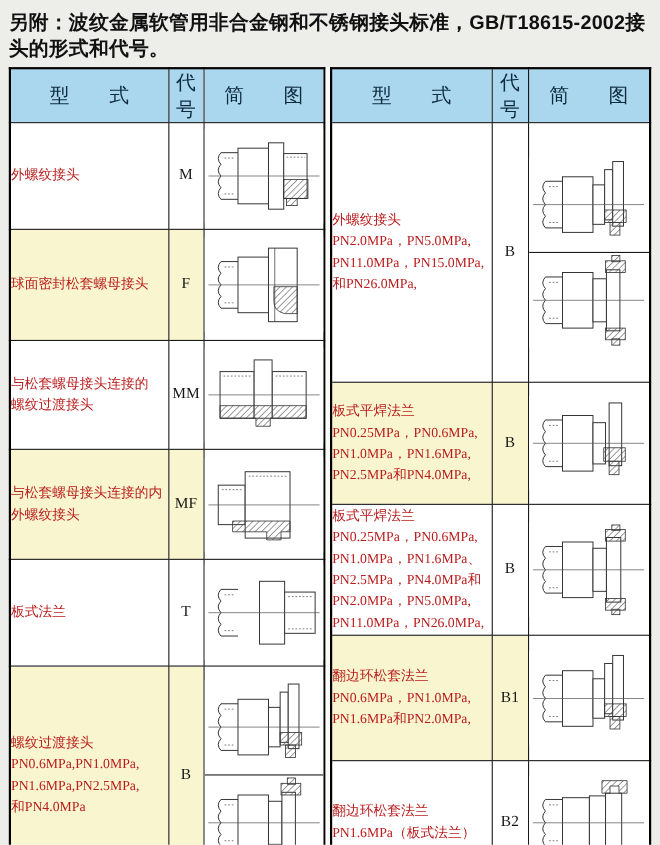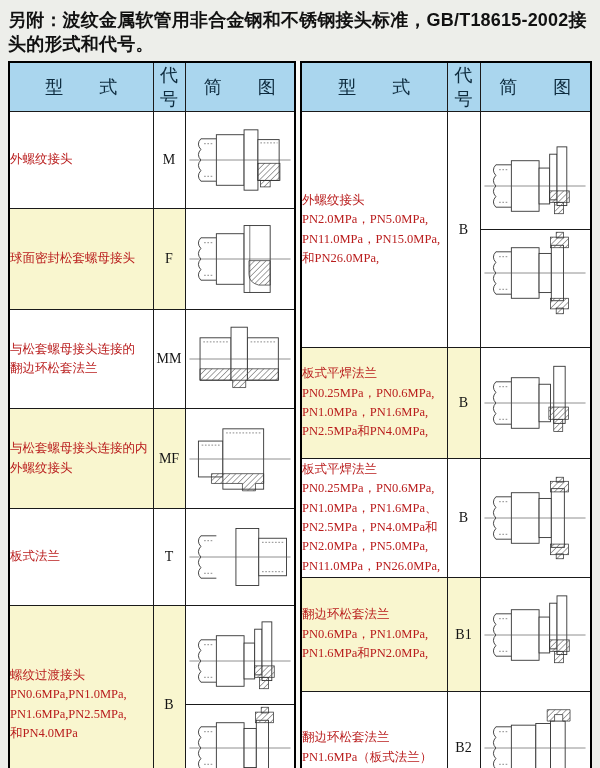--- a/index.html
+++ b/index.html
@@ -121,21 +121,21 @@
                   <line x1="77" y1="9" x2="77" y2="91" stroke="#333" stroke-width="0.8"></line>
                   <path d="M76,52 h26 v30 h-14 q-12,-3 -12,-13 z" fill="url(#hatch)" stroke="#333" stroke-width="0.9"></path>
                   <line x1="3" y1="50" x2="127" y2="50" stroke="#555" stroke-width="0.8"></line>
                 </svg>
               </div>
             </div>
           </td>
     </tr>
     <tr style="height:99px">
       <td class="type">与松套螺母接头连接的
-翻边环松套法兰</td>
+螺纹过渡接头</td>
       <td class="code">MM</td>
       <td class="pic">
             <div class="picstack">
               <div class="diag">
                 <svg viewBox="0 0 130 100" xmlns="http://www.w3.org/2000/svg">
                   <rect x="16" y="24" width="38" height="52" fill="#fff" stroke="#333" stroke-width="1.1"></rect>
                   <rect x="74" y="24" width="38" height="52" fill="#fff" stroke="#333" stroke-width="1.1"></rect>
                   <rect x="54" y="11" width="20" height="65" fill="#fff" stroke="#333" stroke-width="1.1"></rect>
                   <line x1="20" y1="29" x2="50" y2="29" stroke="#333" stroke-width="0.7" stroke-dasharray="2 2"></line>
                   <line x1="78" y1="29" x2="108" y2="29" stroke="#333" stroke-width="0.7" stroke-dasharray="2 2"></line>

